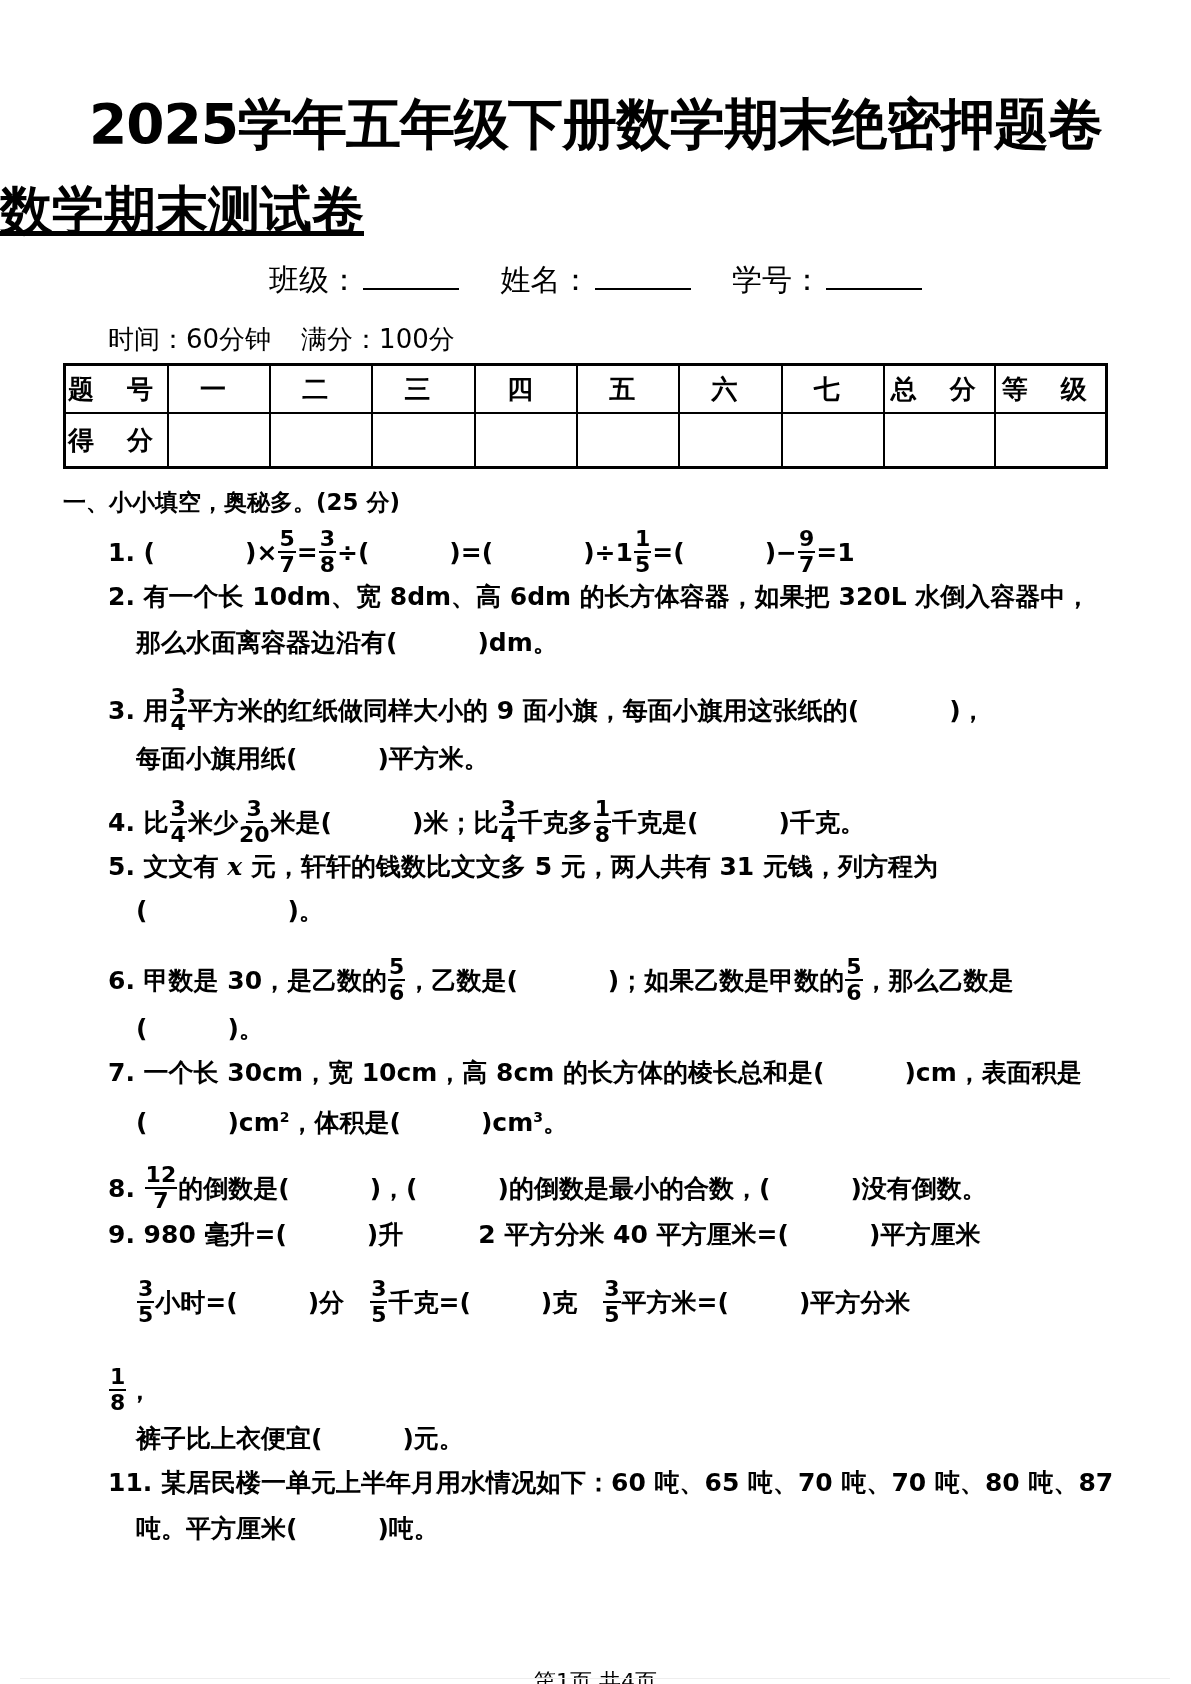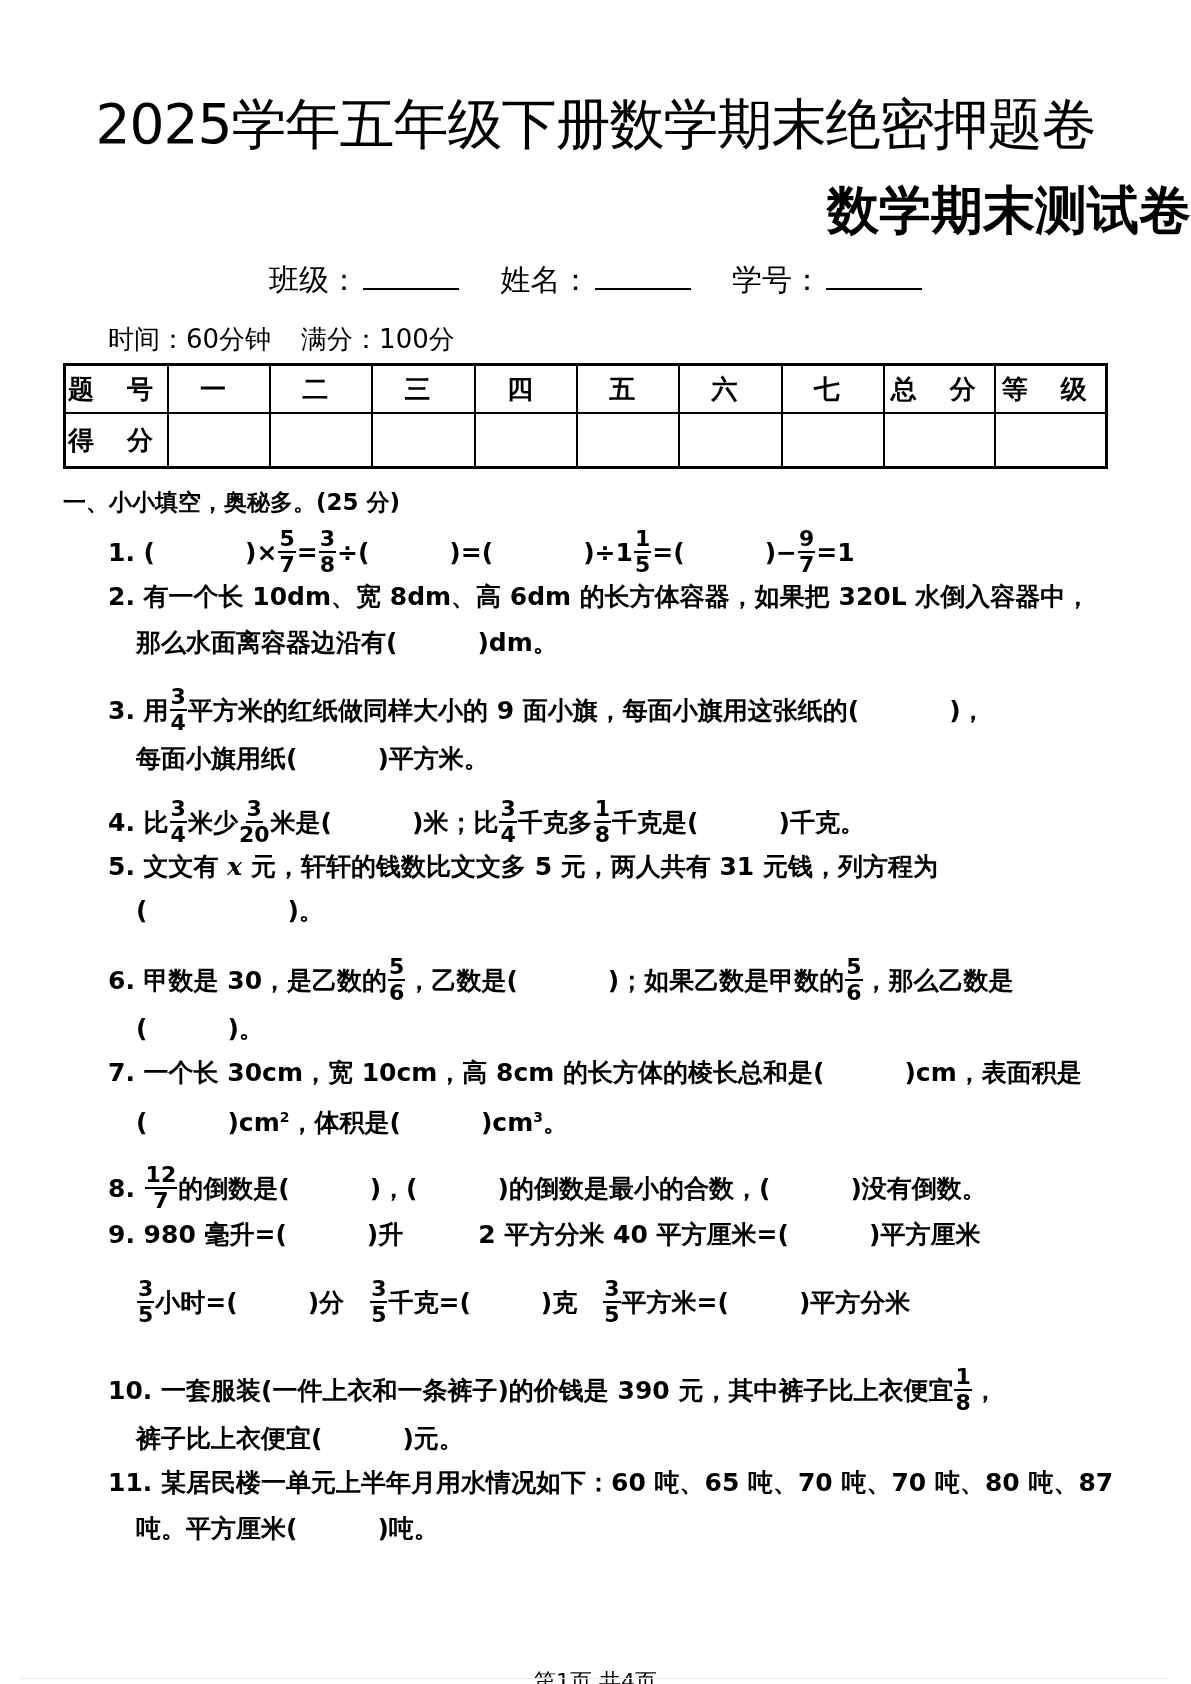--- a/index.html
+++ b/index.html
@@ -3,25 +3,25 @@
 <meta charset="utf-8">
 <style>
   html, body { margin: 0; padding: 0; }
   body {
     width: 1191px; height: 1684px; background: #ffffff; color: #000;
     position: relative; overflow: hidden;
     font-family: "DejaVu Sans", "Liberation Sans", sans-serif;
   }
   .title1 {
     position: absolute; left: 0; width: 1191px; top: 92px; text-align: center;
-    font-size: 55px; font-weight: normal; letter-spacing: -1px; line-height: 64px;
+    font-size: 55px; font-weight: bold; letter-spacing: -1px; line-height: 64px;
   }
   .title2 {
-    position: absolute; left: 0; width: 1191px; top: 178px; text-align: right;
-    font-size: 52px; font-weight: bold; line-height: 64px;
+    position: absolute; left: 0; width: 1191px; top: 178px; text-align: left;
+    font-size: 52px; font-weight: bold; line-height: 64px; text-decoration: underline;
   }
   .info-line {
     position: absolute; left: 0; width: 1191px; top: 260px; text-align: center;
     font-size: 30px; line-height: 40px;
   }
   .info-line .field { display: inline-block; margin: 0 16px; font-family: Liberation Serif, serif; }
   .info-line .uline { display: inline-block; width: 96px; border-bottom: 2px solid #000; height: 28px; vertical-align: baseline; margin-left: 4px; }
   .meta {
     position: absolute; left: 72px; top: 322px; font-size: 26px; line-height: 34px; margin-left: 36px;
   }
@@ -178,21 +178,21 @@
     <div class="q indent" style="top: 1280px;"><span class="frac">
         <span class="num">3</span>
         <span class="den">5</span>
       </span><span>小时=(</span><span class="blank" style="width: 70px;">&nbsp;</span><span>)分　</span><span class="frac">
         <span class="num">3</span>
         <span class="den">5</span>
       </span><span>千克=(</span><span class="blank" style="width: 70px;">&nbsp;</span><span>)克　</span><span class="frac">
         <span class="num">3</span>
         <span class="den">5</span>
       </span><span>平方米=(</span><span class="blank" style="width: 70px;">&nbsp;</span><span>)平方分米</span></div>
-    <div class="q" style="top: 1368px;"><span>10. 一套服装(一件上衣和一条裤子)的价钱是 390 元，其中裤子比上衣便宜</span><span class="frac">
+    <div class="q" style="top: 1368px;"><span class="frac">
         <span class="num">1</span>
         <span class="den">8</span>
       </span><span>，</span></div>
     <div class="q indent" style="top: 1422px;"><span>裤子比上衣便宜(</span><span class="blank" style="width: 80px;">&nbsp;</span><span>)元。</span></div>
     <div class="q" style="top: 1466px;"><span>11. 某居民楼一单元上半年月用水情况如下：60 吨、65 吨、70 吨、70 吨、80 吨、87</span></div>
     <div class="q indent" style="top: 1512px;"><span>吨。平方厘米(</span><span class="blank" style="width: 80px;">&nbsp;</span><span>)吨。</span></div>
   </div>
 
 <div class="footer">第1页 共4页</div>
 <div class="footer-rule"></div>

